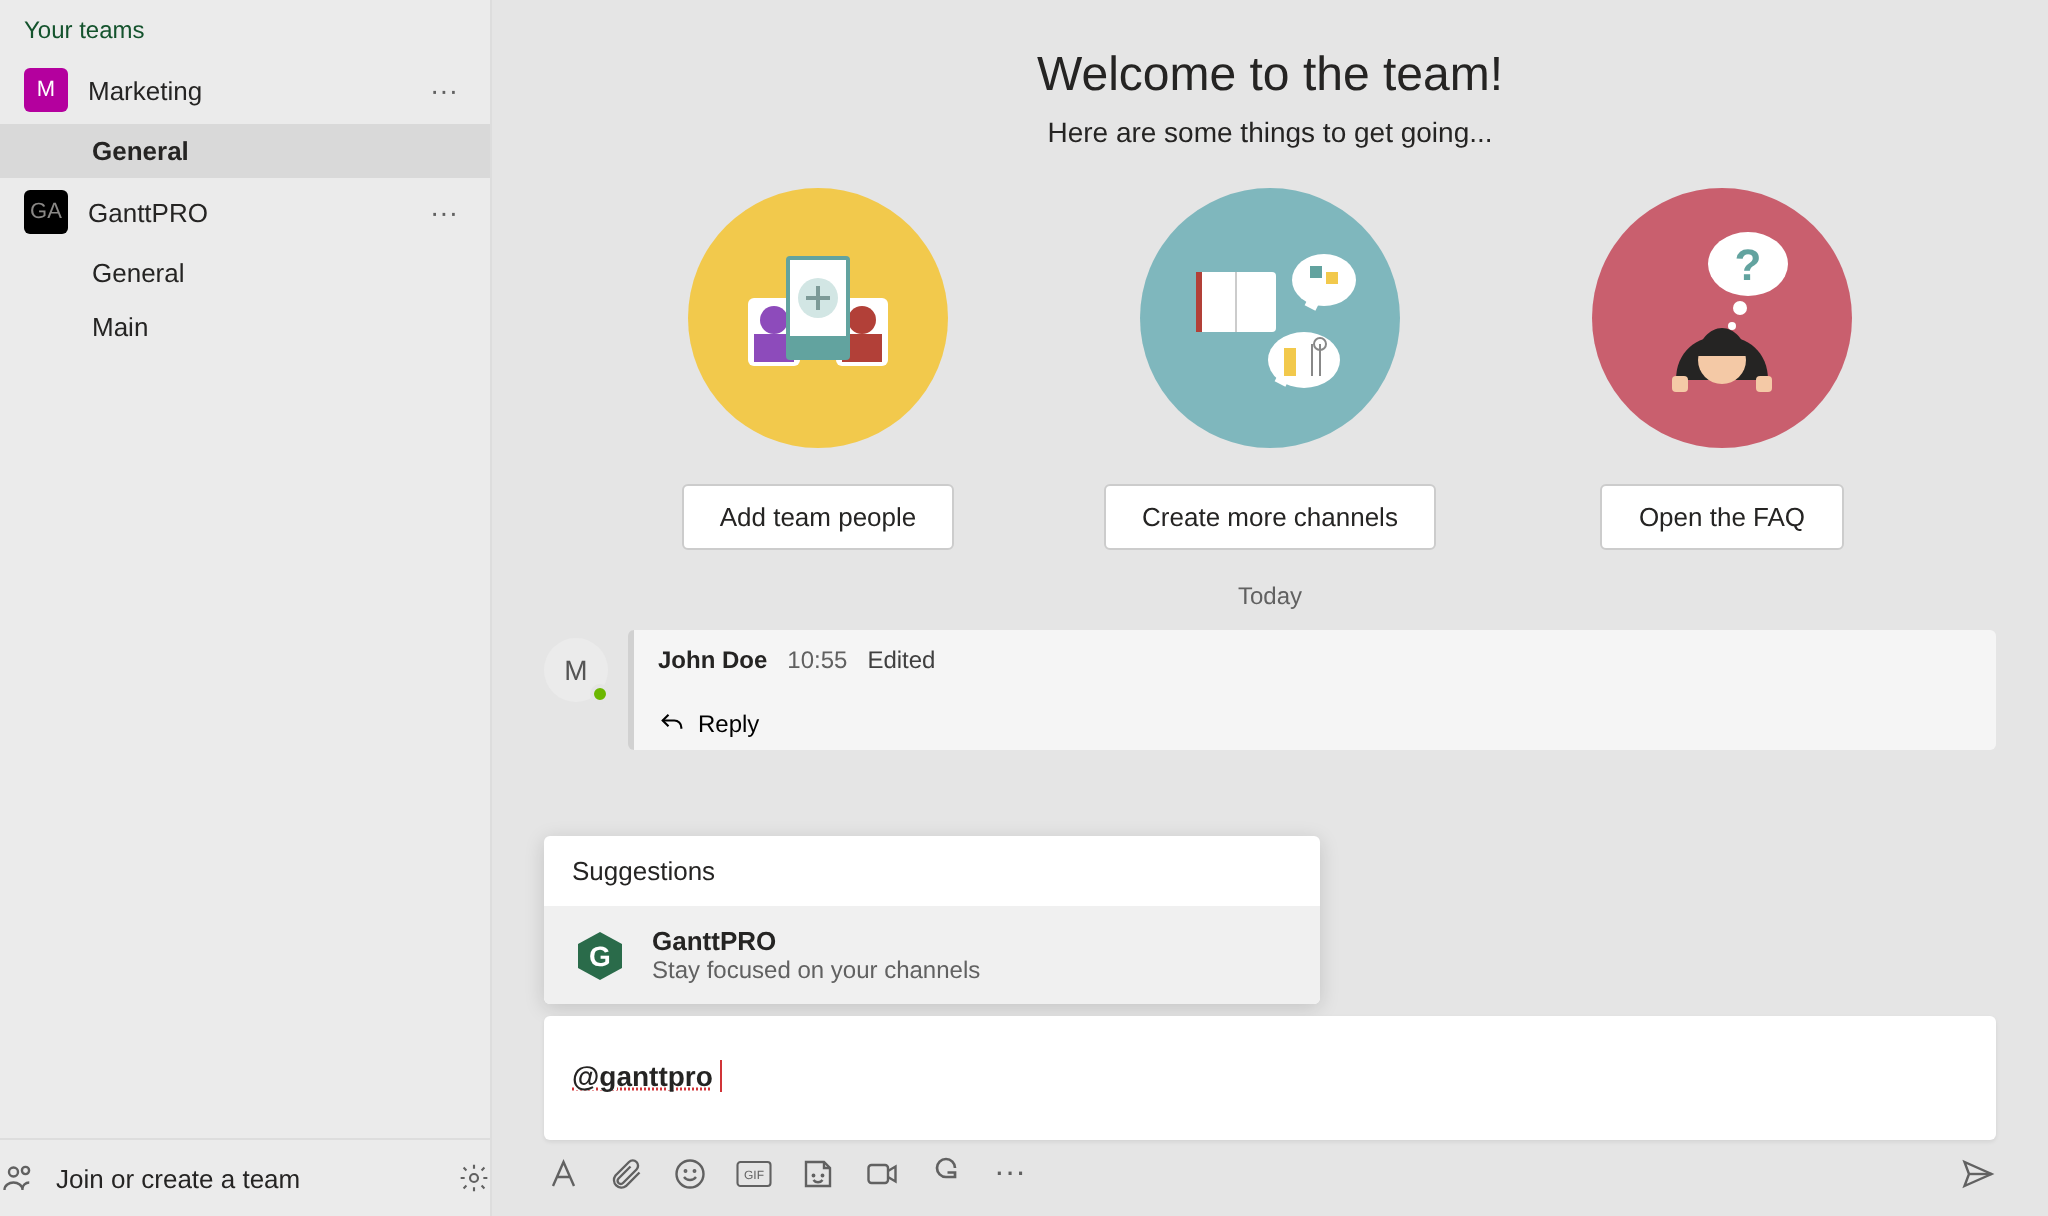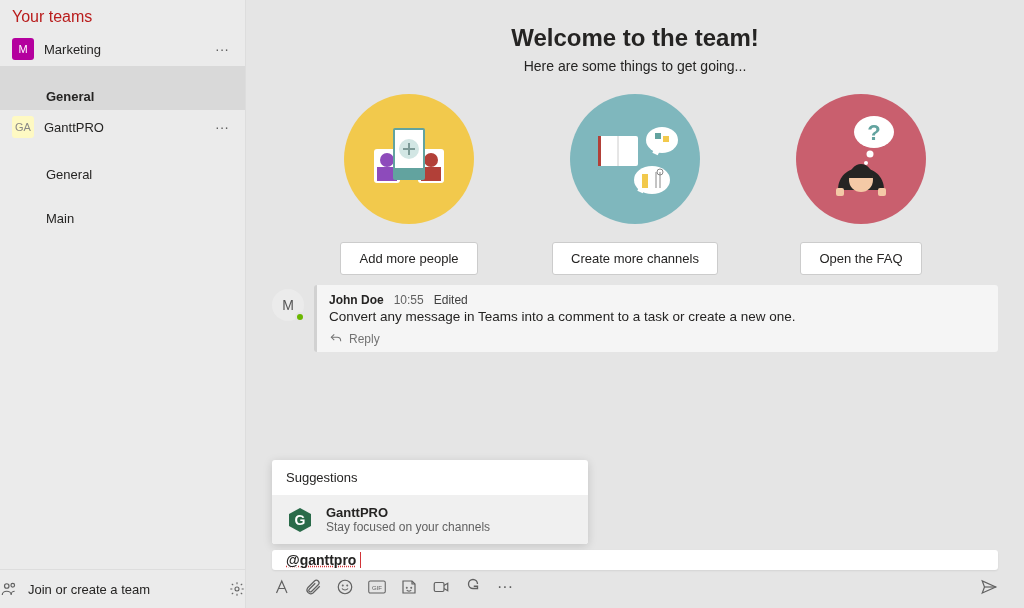--- a/index.html
+++ b/index.html
@@ -1,56 +1,56 @@
 <!DOCTYPE html>
 <html><head>
 <meta charset="utf-8">
 <style>
   *{box-sizing:border-box;margin:0;padding:0;font-family:"Segoe UI",Arial,sans-serif}
   html,body{width:1024px;height:608px;background:#e5e5e5;overflow:hidden;color:#252423}
   .app{display:flex;height:100%}
   .sidebar{width:246px;background:#ebebeb;border-right:1px solid #ddd;display:flex;flex-direction:column}
-  .sidebar-header{font-size:16px;color:#b91c1c;padding:8px 12px 6px}
+  .sidebar-header{font-size:12px;color:#14532d;padding:8px 12px 6px}
   .team-row{display:flex;align-items:center;padding:6px 12px;gap:10px;font-size:13px;cursor:pointer}
   .team-avatar{width:22px;height:22px;border-radius:3px;display:flex;align-items:center;justify-content:center;font-size:11px;color:#fff;font-weight:400}
   .team-name{flex:1}
   .more-dots{color:#616161;font-size:14px;padding:0 4px}
-  .channel-row{padding:23px 12px 6px 46px;font-size:13px;color:#252423;cursor:pointer}
+  .channel-row{padding:6px 12px 6px 46px;font-size:13px;color:#252423;cursor:pointer}
   .channel-row.active{background:#d9d9d9;font-weight:600}
   .sb-spacer{flex:1}
   .sb-footer{display:flex;align-items:center;padding:10px 0;font-size:13px;border-top:1px solid #ddd}
   .sb-footer-icon{width:18px;height:18px;margin-right:10px;display:flex;align-items:center;justify-content:center;color:#616161}
   .sb-footer-gear{color:#616161}
   .main{flex:1;display:flex;flex-direction:column;background:#e5e5e5;position:relative}
   .welcome{padding:24px 0 0;text-align:center}
-  .welcome h1{font-size:24px;font-weight:700;color:#252423}
+  .welcome h1{font-size:24px;font-weight:400;color:#252423}
   .welcome p{font-size:14px;color:#252423;margin-top:6px}
   .cards{display:flex;justify-content:center;gap:46px;margin-top:20px}
   .card{width:180px;display:flex;flex-direction:column;align-items:center}
   .circle{width:130px;height:130px;border-radius:50%;position:relative}
   .card-btn{margin-top:18px;background:#fff;border:1px solid #ccc;border-radius:3px;padding:8px 18px;font-size:13px;color:#252423;cursor:pointer}
   .date-sep{text-align:center;font-size:12px;color:#616161;margin-top:16px}
   .msg{display:flex;margin:10px 26px 0;gap:10px}
   .msg-av{width:32px;height:32px;border-radius:50%;background:#ebebeb;display:flex;align-items:center;justify-content:center;font-size:14px;color:#555;position:relative;margin-top:4px}
   .presence{position:absolute;bottom:-1px;right:-1px;width:10px;height:10px;border-radius:50%;background:#6bb700;border:2px solid #e5e5e5}
   .msg-body{flex:1;background:#f5f5f5;border-left:3px solid #d1d1d1;border-radius:3px;padding:8px 12px 6px}
   .msg-head{display:flex;gap:10px;font-size:12px;align-items:flex-start}
   .msg-author{font-weight:700;color:#252423}
   .msg-time{color:#616161}
   .msg-edited{color:#404040}
   .msg-text{font-size:13.5px;margin-top:2px}
-  .msg-reply{display:flex;align-items:center;gap:6px;font-size:12px;color:#737373;margin-top:8px;cursor:pointer}
+  .msg-reply{display:flex;align-items:center;gap:6px;font-size:12px;color:#000000;margin-top:18px;cursor:pointer}
   .compose-area{position:absolute;left:0;right:0;bottom:0;padding:0 26px 12px}
-  .suggest{background:#fff;border-radius:3px;box-shadow:0 2px 10px rgba(0,0,0,.15);overflow:hidden;width:316px;margin-bottom:6px}
+  .suggest{background:#fff;border-radius:3px;box-shadow:0 2px 10px rgba(0,0,0,.15);overflow:hidden;width:388px;margin-bottom:6px}
   .suggest-h{font-size:13px;padding:10px 14px;color:#252423}
   .suggest-item{display:flex;align-items:center;padding:10px 14px;background:#f0f0f0;gap:12px;cursor:pointer}
   .gp-icon{width:28px;height:28px;border-radius:3px;display:flex;align-items:center;justify-content:center}
   .suggest-title{font-size:13px;font-weight:600}
   .suggest-sub{font-size:12px;color:#616161}
-  .compose-box{background:#fff;border-radius:3px;padding:1px 14px;box-shadow:0 1px 2px rgba(0,0,0,.08)}
+  .compose-box{background:#fff;border-radius:3px;padding:22px 14px;box-shadow:0 1px 2px rgba(0,0,0,.08)}
   .compose-text{font-size:14px}
   .mention{font-weight:700;text-decoration:underline;text-decoration-color:#d13438;text-decoration-style:dotted}
   .caret{border-right:1px solid #d13438;animation:blink 1s step-end infinite}
   @keyframes blink{50%{border-color:transparent}}
   .toolbar{display:flex;align-items:center;margin-top:8px;gap:14px;color:#616161}
   .toolbar .sp{flex:1}
   .tb-ico{width:18px;height:18px;display:flex;align-items:center;justify-content:center;cursor:pointer}
   svg{display:block}
 </style>
 </head>
@@ -62,21 +62,21 @@
     <div class="sidebar-header">Your teams</div>
 
     <div class="team-row">
       <div class="team-avatar" style="background:#b4009e">M</div>
       <div class="team-name">Marketing</div>
       <div class="more-dots">···</div>
     </div>
     <div class="channel-row active">General</div>
 
     <div class="team-row">
-      <div class="team-avatar" style="background:#fef9c3;color:#8a8886">GA</div>
+      <div class="team-avatar" style="background:#000000;color:#8a8886">GA</div>
       <div class="team-name">GanttPRO</div>
       <div class="more-dots">···</div>
     </div>
     <div class="channel-row">General</div>
     <div class="channel-row">Main</div>
 
     <div class="sb-spacer"></div>
     <div class="sb-footer">
       <span class="sb-footer-icon">
         <svg width="18" height="18" viewBox="0 0 24 24" fill="none" stroke="currentColor" stroke-width="1.6">
@@ -112,21 +112,21 @@
             <rect x="33" y="73" width="20" height="14" fill="#8d4bbb"></rect>
             <rect x="74" y="55" width="26" height="34" rx="3" fill="#fff"></rect>
             <circle cx="87" cy="66" r="7" fill="#b24038"></circle>
             <rect x="77" y="73" width="20" height="14" fill="#b24038"></rect>
             <rect x="49" y="34" width="32" height="52" rx="2" fill="#62a39f"></rect>
             <rect x="51" y="36" width="28" height="38" fill="#fff"></rect>
             <circle cx="65" cy="55" r="10" fill="#d2e6e4"></circle>
             <path d="M65 49v12M59 55h12" stroke="#7c9a97" stroke-width="2"></path>
           </svg>
         </div>
-        <button class="card-btn">Add more people</button>
+        <button class="card-btn">Add team people</button>
       </div>
 
       <div class="card">
         <div class="circle" style="background:#7fb7bd">
           <svg viewBox="0 0 130 130" width="130" height="130">
             <rect x="28" y="42" width="40" height="30" rx="2" fill="#fff"></rect>
             <rect x="28" y="42" width="3" height="30" fill="#b24038"></rect>
             <line x1="48" y1="42" x2="48" y2="72" stroke="#ccc"></line>
             <ellipse cx="92" cy="46" rx="16" ry="13" fill="#fff"></ellipse>
             <path d="M85 60l4-8" fill="#fff" stroke="#fff" stroke-width="6"></path>
@@ -153,33 +153,33 @@
             <circle cx="65" cy="86" r="12" fill="#f4c9a6"></circle>
             <path d="M53 84c0-8 6-14 12-14s12 6 12 14" fill="#252423"></path>
             <rect x="40" y="94" width="8" height="8" rx="2" fill="#f4c9a6"></rect>
             <rect x="82" y="94" width="8" height="8" rx="2" fill="#f4c9a6"></rect>
           </svg>
         </div>
         <button class="card-btn">Open the FAQ</button>
       </div>
     </div>
 
+    <div class="date-sep">Today</div>
 
     <div class="msg">
       <div class="msg-av">
         <span>M</span>
         <span class="presence"></span>
       </div>
       <div class="msg-body">
         <div class="msg-head">
           <span class="msg-author">John Doe</span>
           <span class="msg-time">10:55</span>
           <span class="msg-edited">Edited</span>
         </div>
-        <div class="msg-text">Convert any message in Teams into a comment to a task or create a new one.</div>
         <div class="msg-reply">
           <svg width="14" height="14" viewBox="0 0 24 24" fill="none" stroke="currentColor" stroke-width="1.8">
               <path d="M9 14l-5-5 5-5"></path>
               <path d="M4 9h10a6 6 0 016 6v1"></path>
             </svg>
           <span>Reply</span>
         </div>
       </div>
     </div>
 

